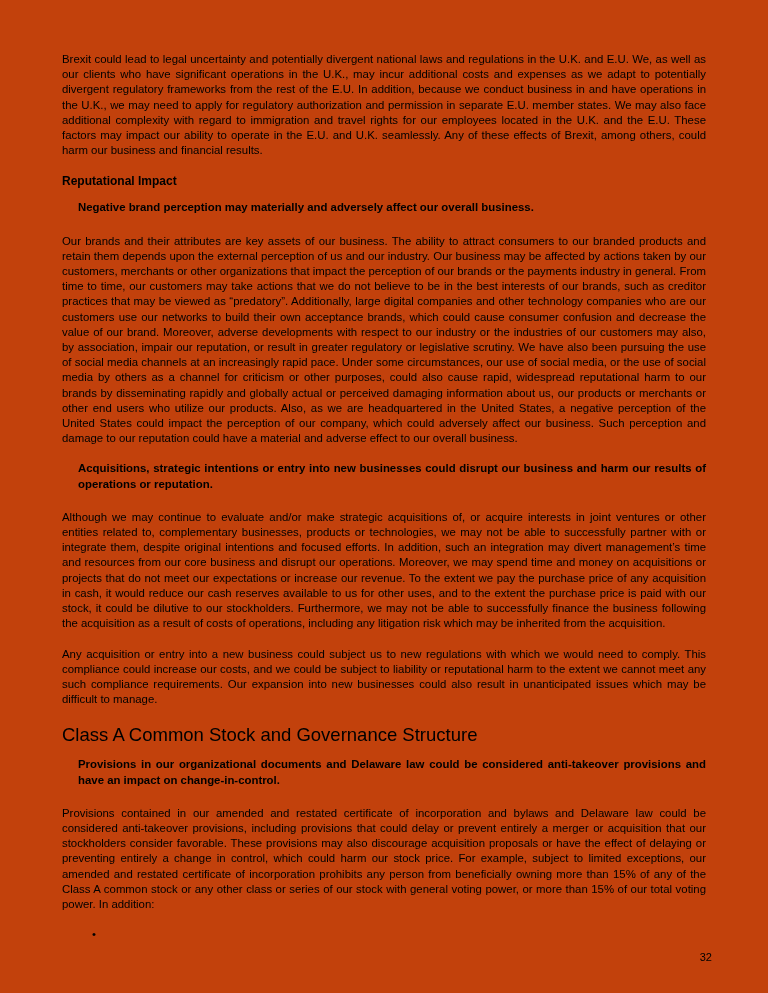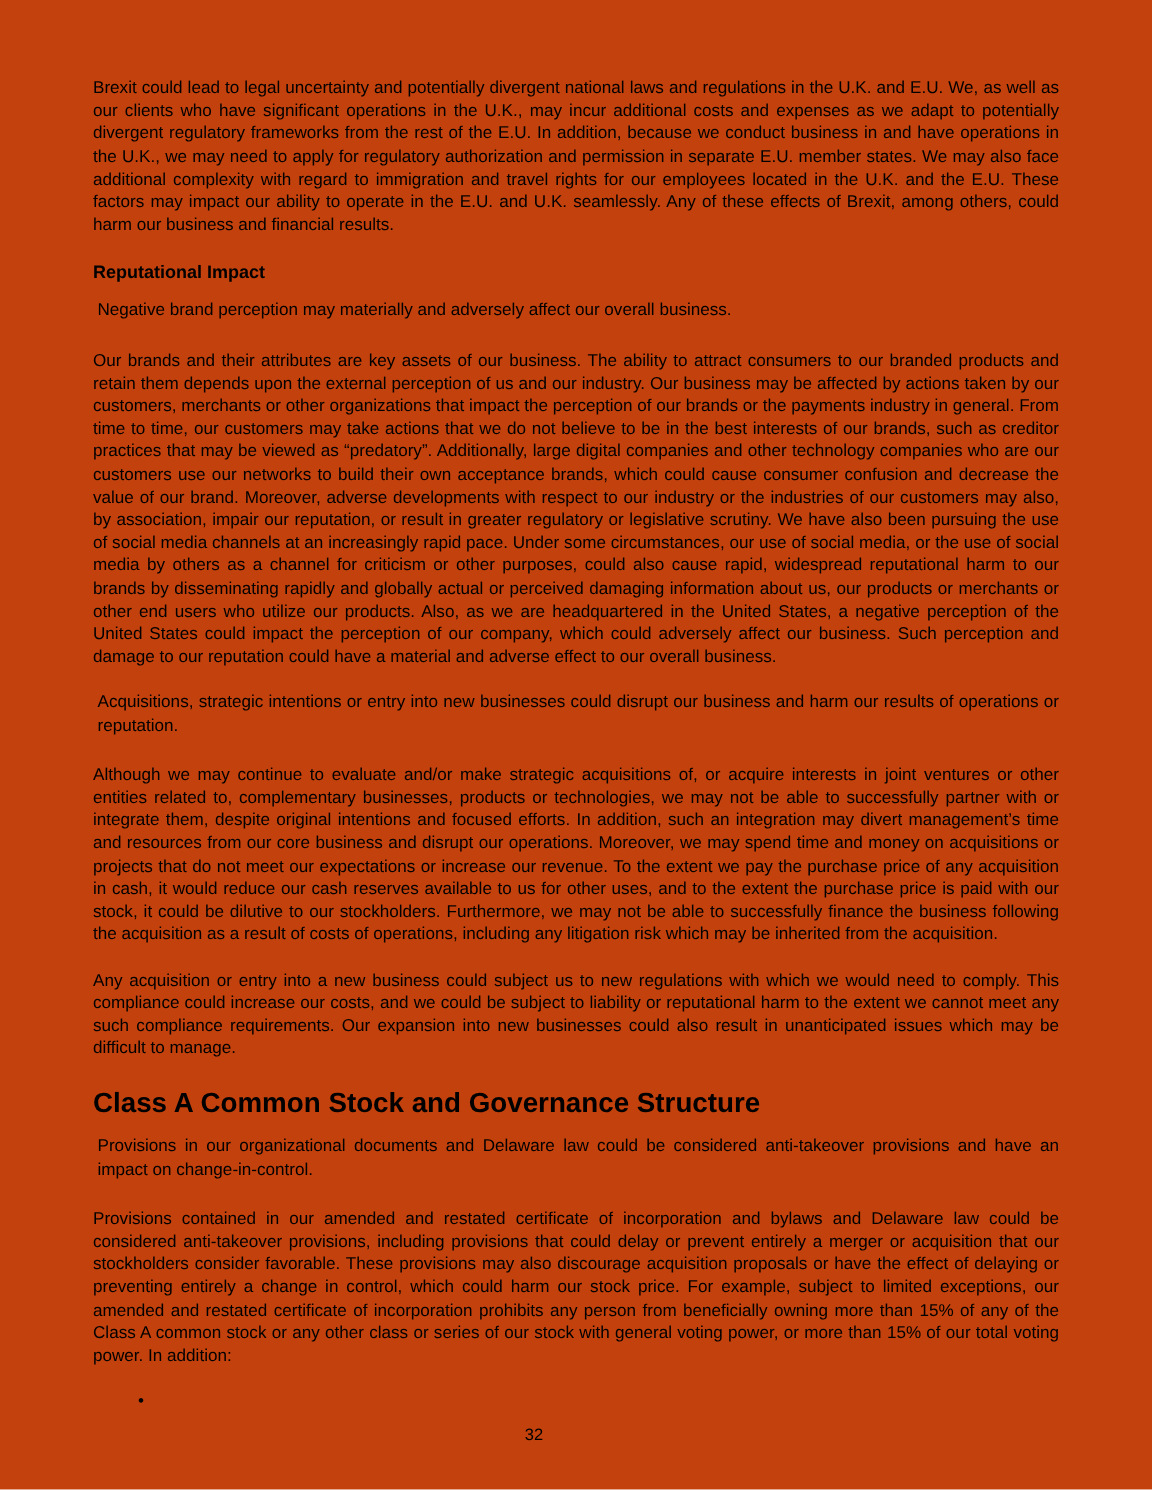--- a/index.html
+++ b/index.html
@@ -24,51 +24,51 @@
     background: #c2410c;
   }
   p.body {
     font-size: 11.4px;
     line-height: 15.2px;
     text-align: justify;
     margin: 0 0 15px 0;
     letter-spacing: 0;
   }
   p.lead {
-    font-weight: normal;
-    margin: 0 0 18px 3px;
+    font-weight: bold;
+    margin: 0 0 18px 16px;
   }
   h2.subheading {
     font-size: 12px;
     font-weight: bold;
     margin: 14px 0 10px 0;
     line-height: 17px;
   }
   h1.mainheading {
     font-size: 18.5px;
-    font-weight: bold;
+    font-weight: normal;
     margin: 17px 0 11px 0;
     line-height: 22px;
   }
   .bullet-row {
     display: flex;
     margin: 2px 0 0 30px;
     font-size: 11.4px;
     line-height: 15.2px;
   }
   .bullet-marker {
     width: 41px;
     flex: 0 0 41px;
   }
   .page-number {
     position: absolute;
     top: 950px;
     left: 0;
     width: 712px;
-    text-align: center;
+    text-align: right;
     font-size: 11px;
     line-height: 14px;
   }
 </style>
 </head>
 <body>
 
 <div class="page">
 
   <p class="body">Brexit could lead to legal uncertainty and potentially divergent national laws and regulations in the U.K. and E.U.  We, as well as our clients who have significant operations in the U.K., may incur additional costs and expenses as we adapt to potentially divergent regulatory frameworks from the rest of the E.U.  In addition, because we conduct business in and have operations in the U.K., we may need to apply for regulatory authorization and permission in separate E.U. member states.  We may also face additional complexity with regard to immigration and travel rights for our employees located in the U.K. and the E.U.  These factors may impact our ability to operate in the E.U. and U.K. seamlessly.  Any of these effects of Brexit, among others, could harm our business and financial results.</p>

